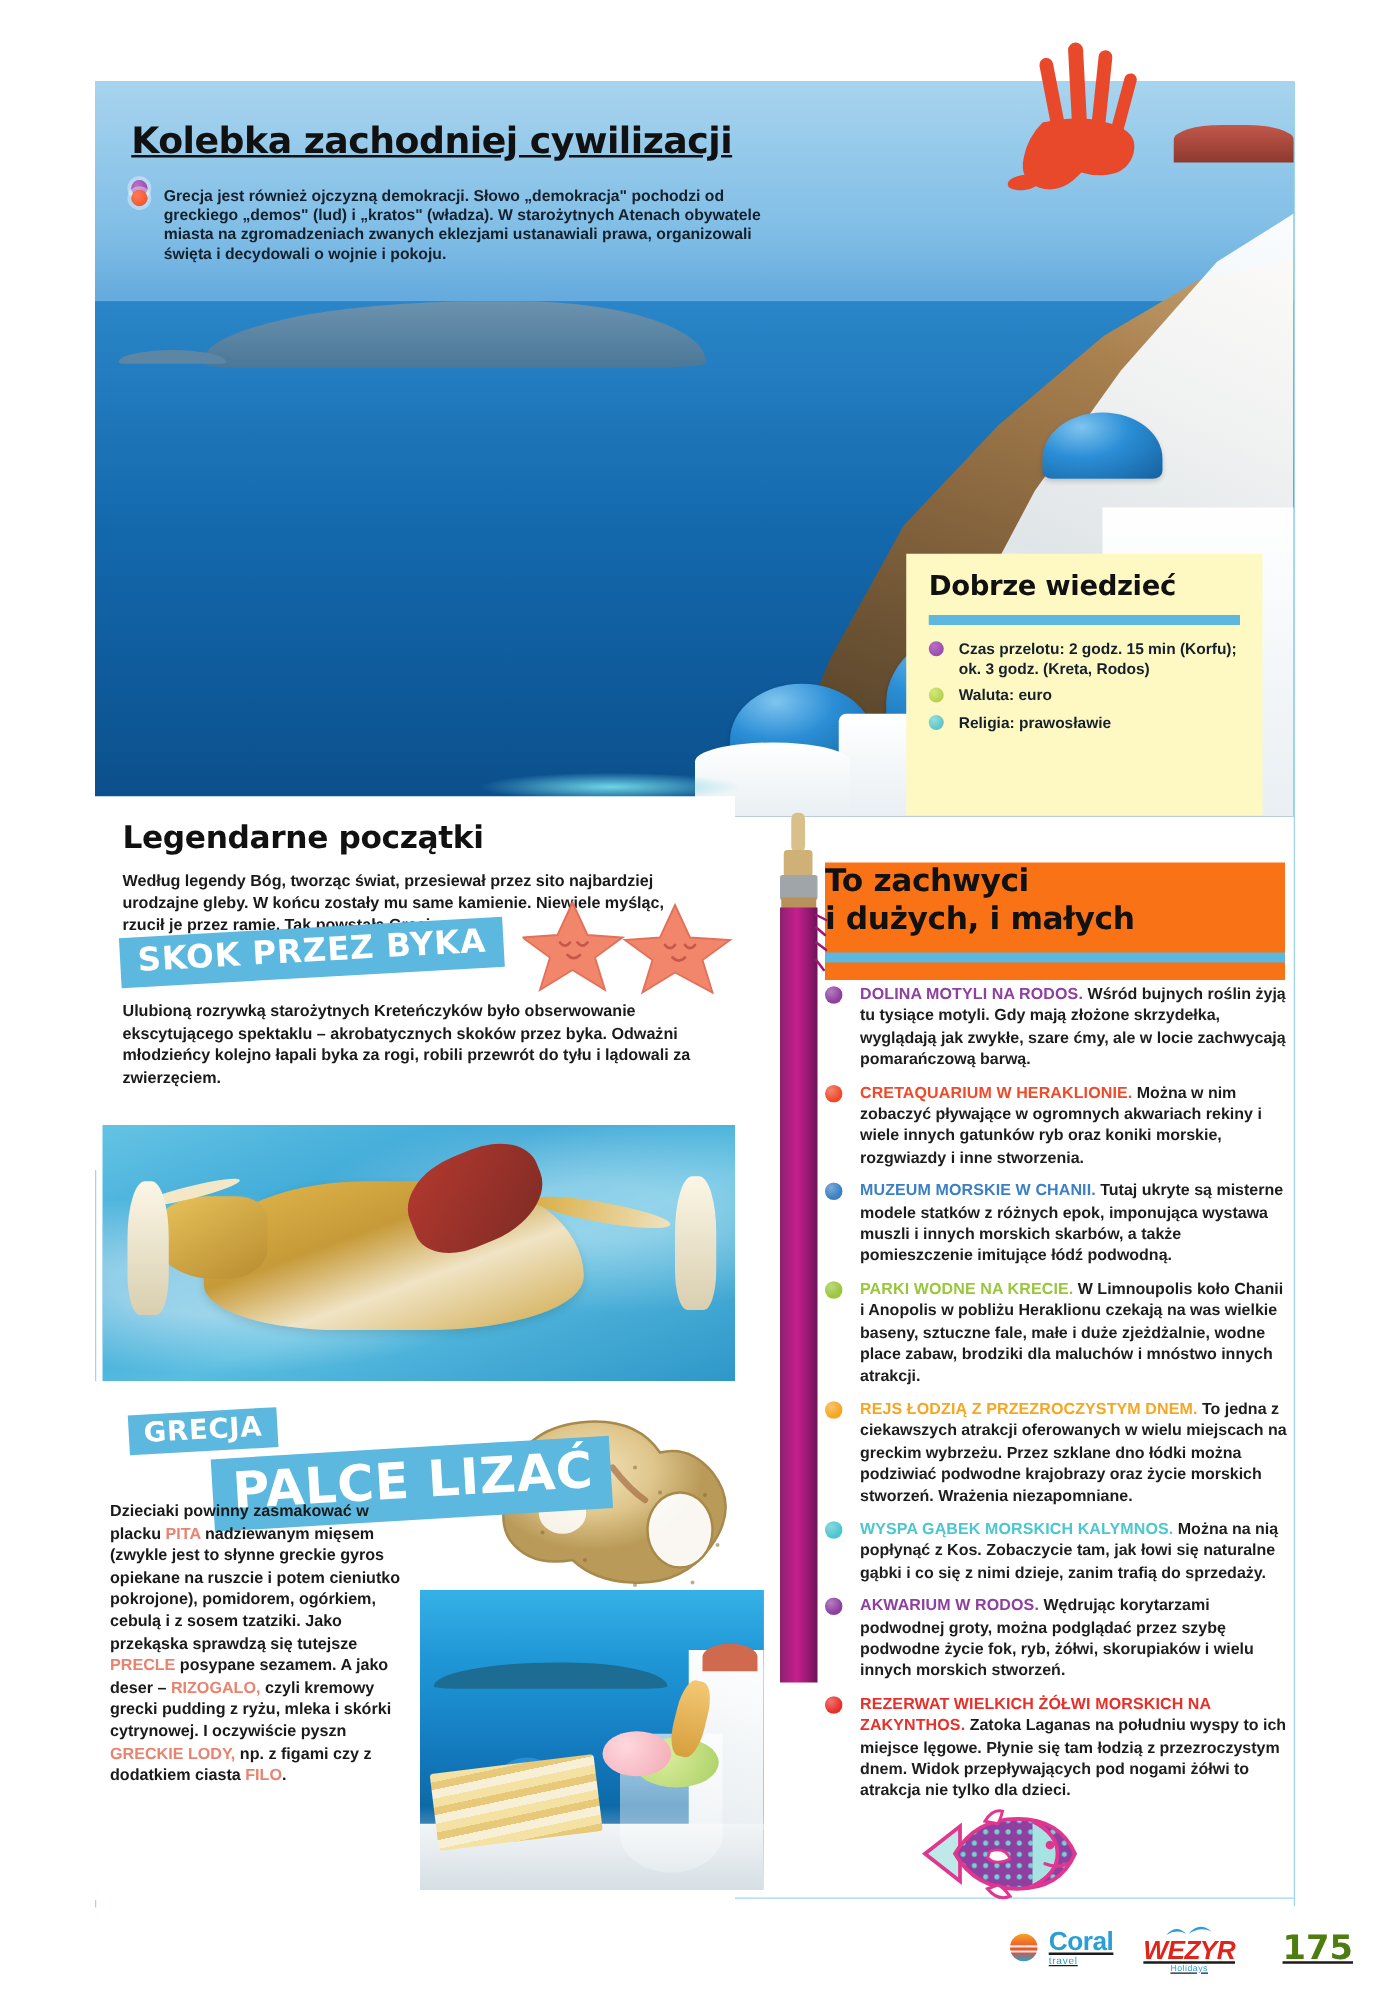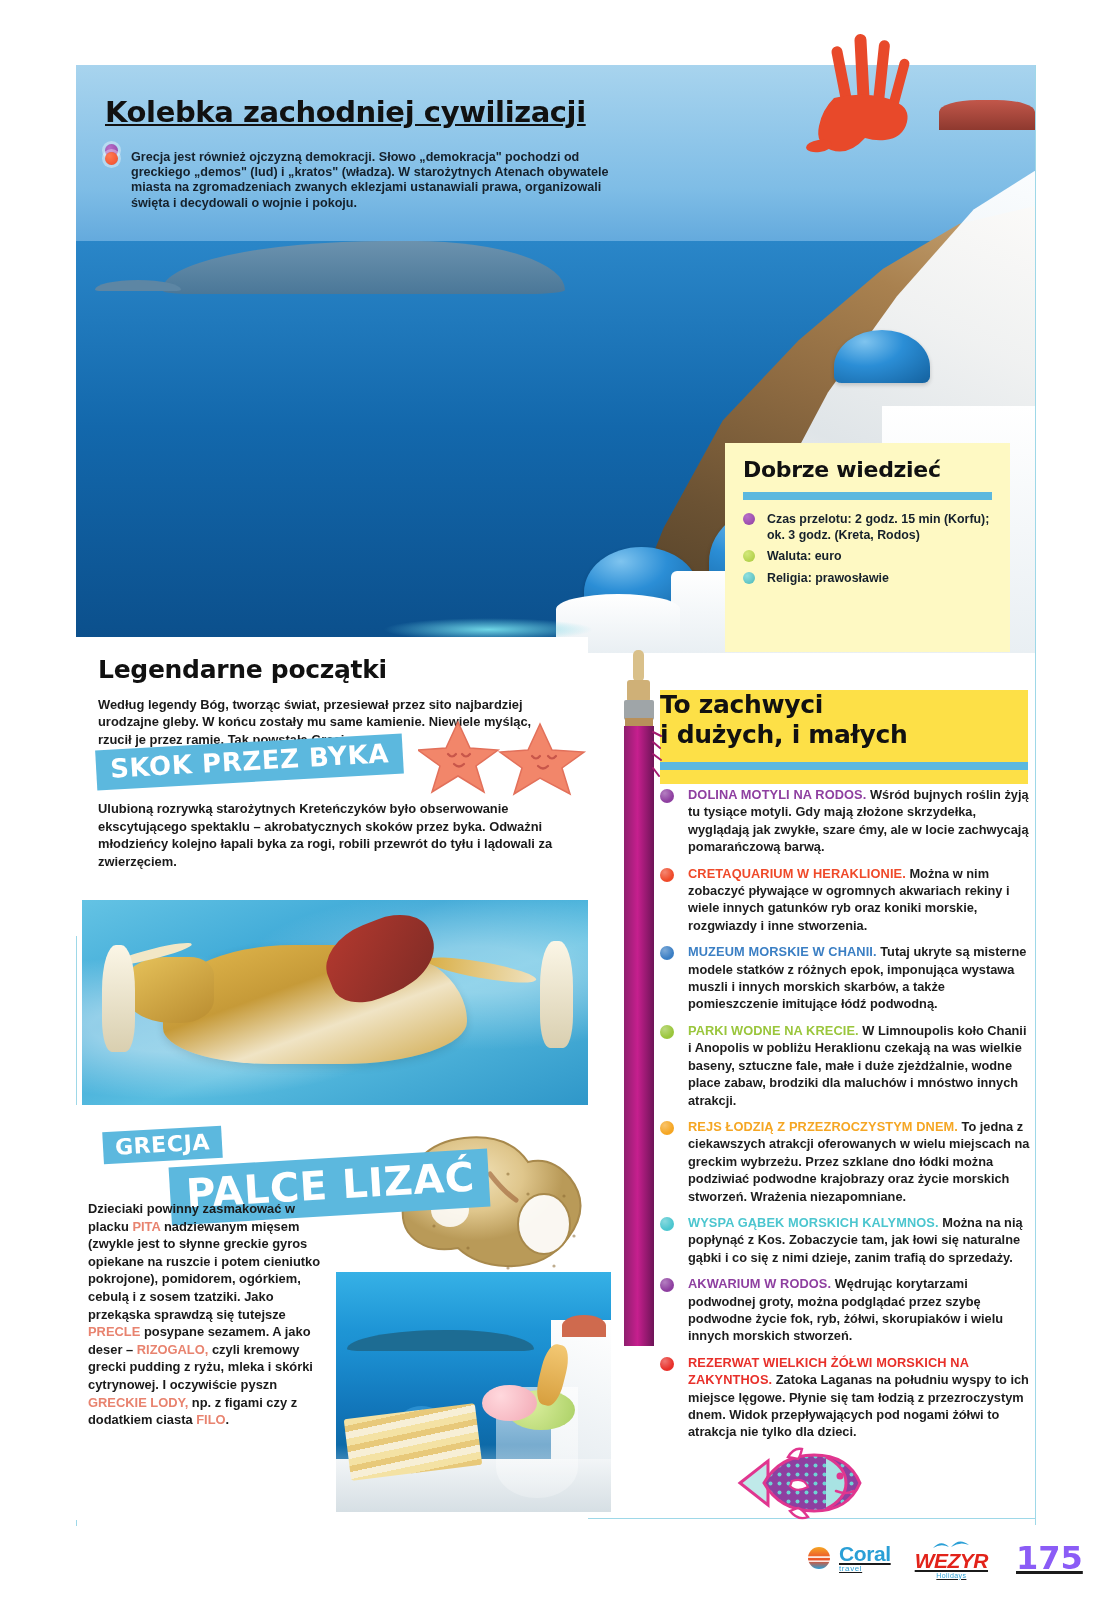--- a/index.html
+++ b/index.html
@@ -133,21 +133,21 @@
   .ic-scoop-p{position:absolute;right:27%;bottom:38%;width:20%;height:15%;
     background:radial-gradient(circle at 34% 30%,#ffd8dd,#f2a8b4);border-radius:50%;}
   .ic-wafer{position:absolute;right:17%;bottom:44%;width:9%;height:26%;
     background:linear-gradient(180deg,#f3c873,#d79f3e);border-radius:40%;transform:rotate(14deg);}
   .ic-white{position:absolute;right:0;top:20%;width:22%;height:60%;
     background:linear-gradient(200deg,#fff,#e7edf1);}
   .ic-roof{position:absolute;right:2%;top:18%;width:16%;height:9%;background:#cf6a4e;border-radius:50% 50% 0 0;}
 
   
   .brush{position:absolute;left:616px;top:650px;width:46px;height:700px;z-index:9;}
-  .tz{position:absolute;left:660px;top:690px;width:368px;z-index:8;background:#fde047;}
+  .tz{position:absolute;left:660px;top:690px;width:368px;z-index:8;background:#f97316;}
   .tz h2{margin:0;font-size:25px;line-height:30px;font-weight:bold;color:#111;letter-spacing:-.3px;
      font-family:"DejaVu Sans","Liberation Sans",sans-serif;}
   .tz .rule{margin:12px 0 14px 0;height:8px;background:#5cb8de;width:100%;}
   .tz-list{position:absolute;left:660px;top:786px;width:372px;z-index:8;}
   .tz-item{position:relative;padding-left:28px;margin-bottom:9px;
     font-size:12.8px;line-height:17.4px;font-weight:bold;color:#1d1d1d;}
   .tz-item .dot{position:absolute;left:0;top:3px;width:14px;height:14px;border-radius:50%;}
   .tz-item .lead{text-transform:uppercase;font-weight:bold;letter-spacing:.1px;}
   .fish{position:absolute;left:730px;top:1443px;width:140px;height:80px;z-index:9;}
 
@@ -156,21 +156,21 @@
   .footer{position:absolute;left:806px;top:1535px;width:230px;height:46px;z-index:10;
     display:flex;align-items:center;gap:12px;text-decoration:underline;}
   .coral-wrap{display:flex;align-items:center;gap:7px;}
   .coral-txt{display:flex;flex-direction:column;line-height:1;}
   .coral-main{font-size:21px;color:#2a9fd6;font-weight:bold;letter-spacing:-.4px;}
   .coral-sub{font-size:8px;color:#2a9fd6;letter-spacing:.6px;margin-top:1px;}
   .divider{width:1px;height:30px;background:#c9c9c9;}
   .wezyr{display:flex;flex-direction:column;align-items:center;line-height:1;}
   .wezyr-main{font-size:21px;font-weight:bold;color:#e2231a;font-style:italic;letter-spacing:-.5px;}
   .wezyr-sub{font-size:7px;color:#2a9fd6;letter-spacing:.4px;margin-top:1px;}
-  .pageno{font-size:32px;font-weight:bold;color:#8b5cf6;margin-left:16px;
+  .pageno{font-size:27px;font-weight:bold;color:#4d7c0f;margin-left:26px;
     font-family:"DejaVu Sans","Liberation Sans",sans-serif;}
 </style>
 </head>
 <body>
 
 <div class="page">
 
   <div class="frame-v" style="left:76px;top:636px;height:890px;"></div>
   <div class="frame-v" style="left:1035px;top:65px;height:1460px;"></div>
   <div class="footer-rule"></div>

